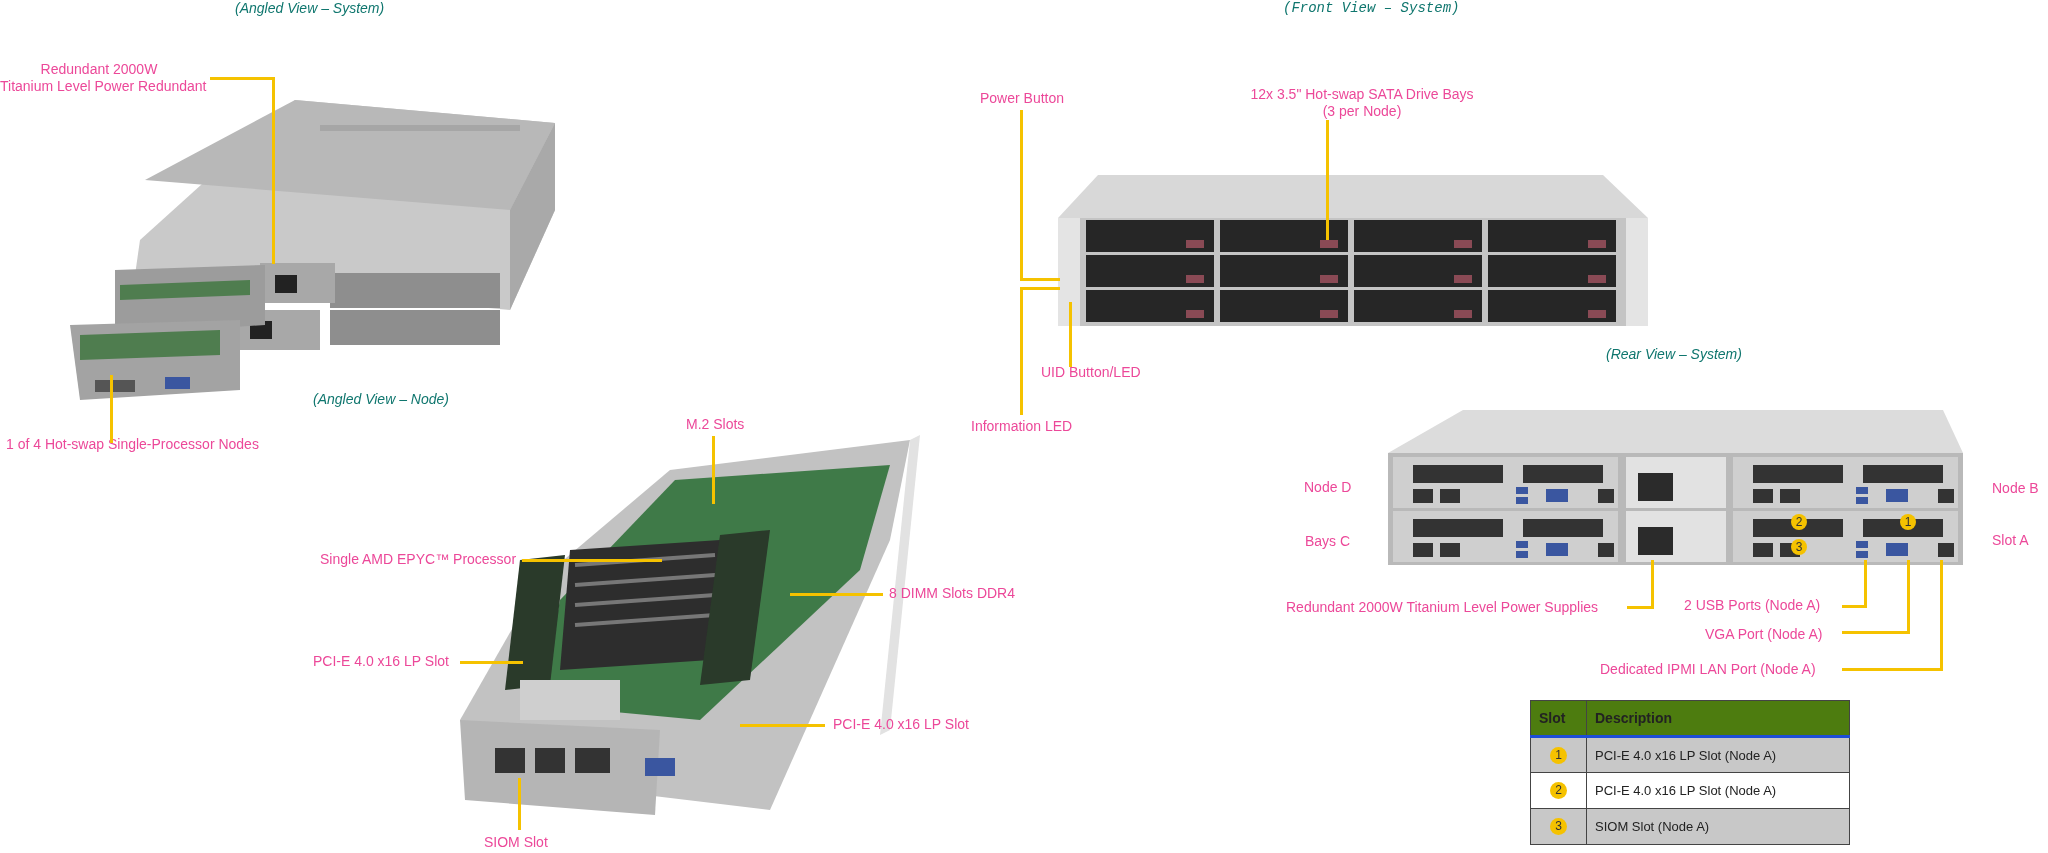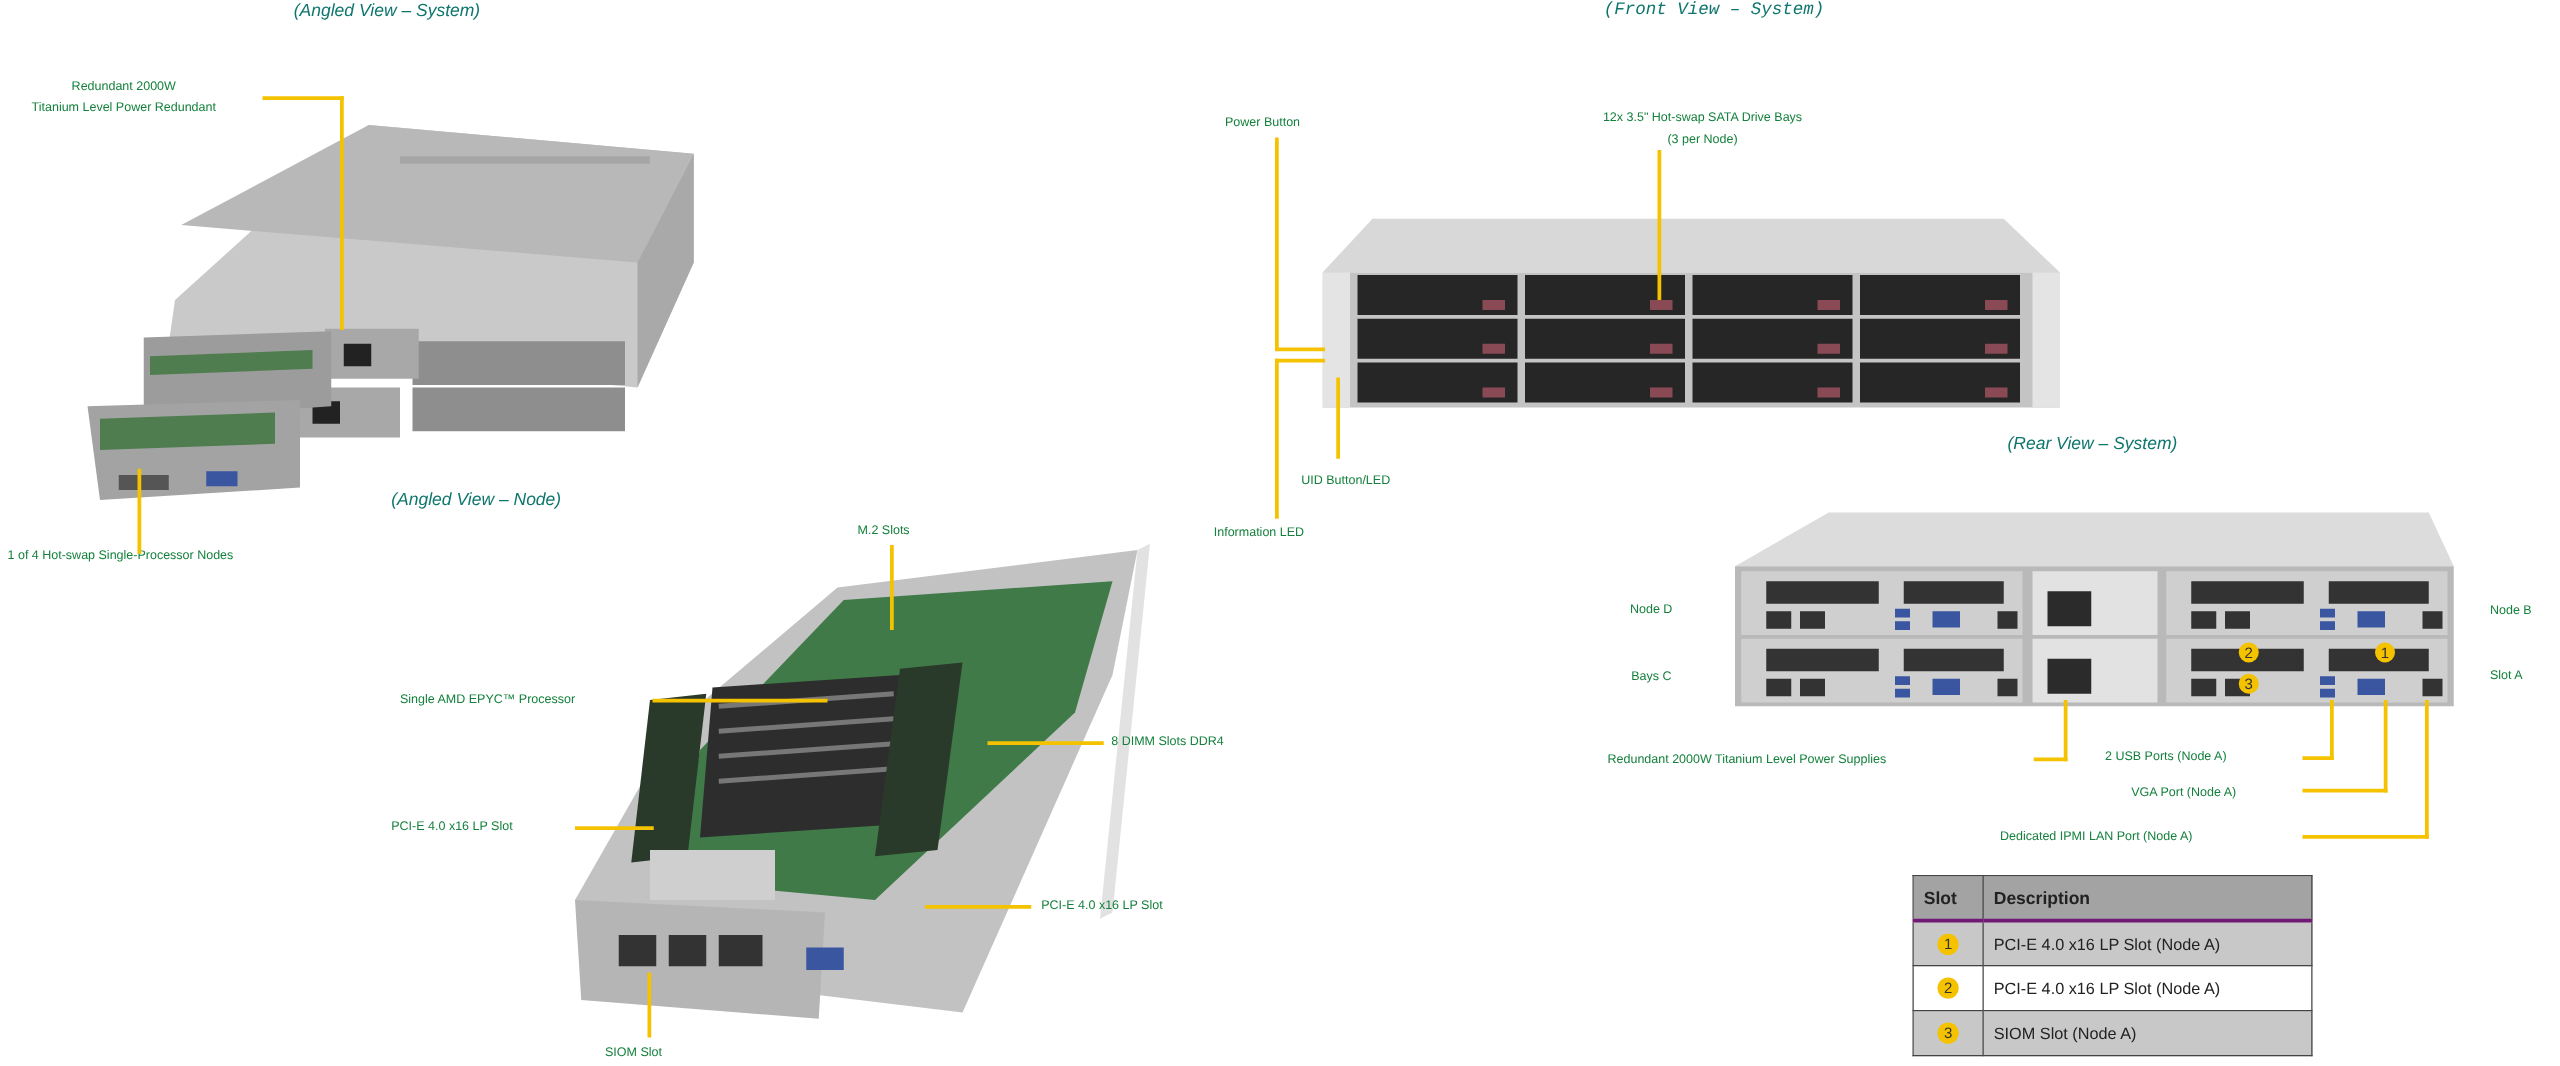--- a/index.html
+++ b/index.html
@@ -1,26 +1,26 @@
 <!DOCTYPE html>
 <html><head>
 <meta charset="utf-8">
 <style>
   * { box-sizing: border-box; margin: 0; padding: 0; }
   body { width: 2048px; height: 853px; background: #ffffff; position: relative; overflow: hidden;
          font-family: "Liberation Sans", sans-serif; color: #222; }
   .cap { position: absolute; font-style: italic; font-size: 14px; color: #0f766e; white-space: nowrap; }
-  .lbl { position: absolute; font-size: 10px; color: #15803d; white-space: nowrap; line-height: 17px; }
+  .lbl { position: absolute; font-size: 14px; color: #ec4899; white-space: nowrap; line-height: 17px; }
   .lbl.center { text-align: center; }
   .ln { position: absolute; background: #f5c200; }
   svg.art { position: absolute; }
   table.slots { position: absolute; left: 1530px; top: 700px; width: 320px; border-collapse: collapse;
                 font-size: 13px; }
   table.slots th, table.slots td { border: 1px solid #444; height: 36px; padding: 0 8px; text-align: left; }
-  table.slots th { background: #a3a3a3; font-weight: bold; font-size: 14px; border-bottom: 3px solid #701a75; }
+  table.slots th { background: #4d7c0f; font-weight: bold; font-size: 14px; border-bottom: 3px solid #1d4ed8; }
   table.slots td.slotcell { text-align: center; width: 56px; }
   table.slots tr.shade td { background: #c8c8c8; }
   .badge { display: inline-block; width: 17px; height: 17px; border-radius: 50%; background: #f5c200;
            font-size: 12px; line-height: 17px; text-align: center; color: #333; }
   .abadge { position: absolute; width: 16px; height: 16px; border-radius: 50%; background: #f5c200;
             font-size: 12px; line-height: 16px; text-align: center; color: #333; }
 </style>
 </head>
 <body>
 
@@ -138,21 +138,21 @@
 <div class="ln" style="left:1020px;top:278px;width:40px;height:3px;"></div>
 <div class="ln" style="left:1020px;top:287px;width:40px;height:3px;"></div>
 <div class="ln" style="left:1020px;top:287px;width:3px;height:128px;"></div>
 
 <div class="lbl center" style="left:1212px;top:86px;width:300px;">
   <div>12x 3.5" Hot-swap  SATA Drive Bays</div>
   <div>(3 per Node)</div>
 </div>
 <div class="ln" style="left:1326px;top:120px;width:3px;height:120px;"></div>
 
-<div class="lbl" style="left:1041px;top:376px;">UID  Button/LED</div>
+<div class="lbl" style="left:1041px;top:364px;">UID  Button/LED</div>
 <div class="ln" style="left:1069px;top:302px;width:3px;height:65px;"></div>
 
 <div class="lbl" style="left:971px;top:418px;">Information  LED</div>
 
 <svg class="art" style="left:1388px;top:405px;" width="580" height="162" viewBox="0 0 580 162">
   <polygon points="75,5 555,5 575,48 0,48" fill="#dcdcdc"></polygon>
   <rect x="0" y="48" width="575" height="112" fill="#b9b9b9"></rect>
   <rect x="5" y="52" width="225" height="51" fill="#cfcfcf"></rect>
   <rect x="5" y="106" width="225" height="51" fill="#cfcfcf"></rect>
   <rect x="345" y="52" width="225" height="51" fill="#cfcfcf"></rect>

